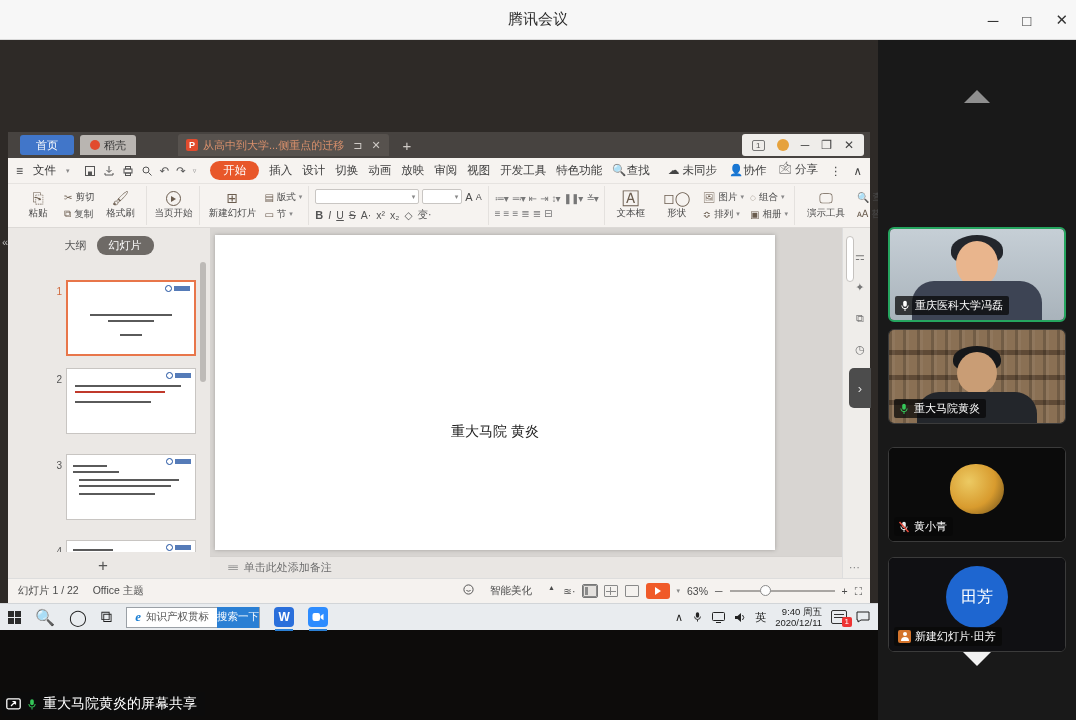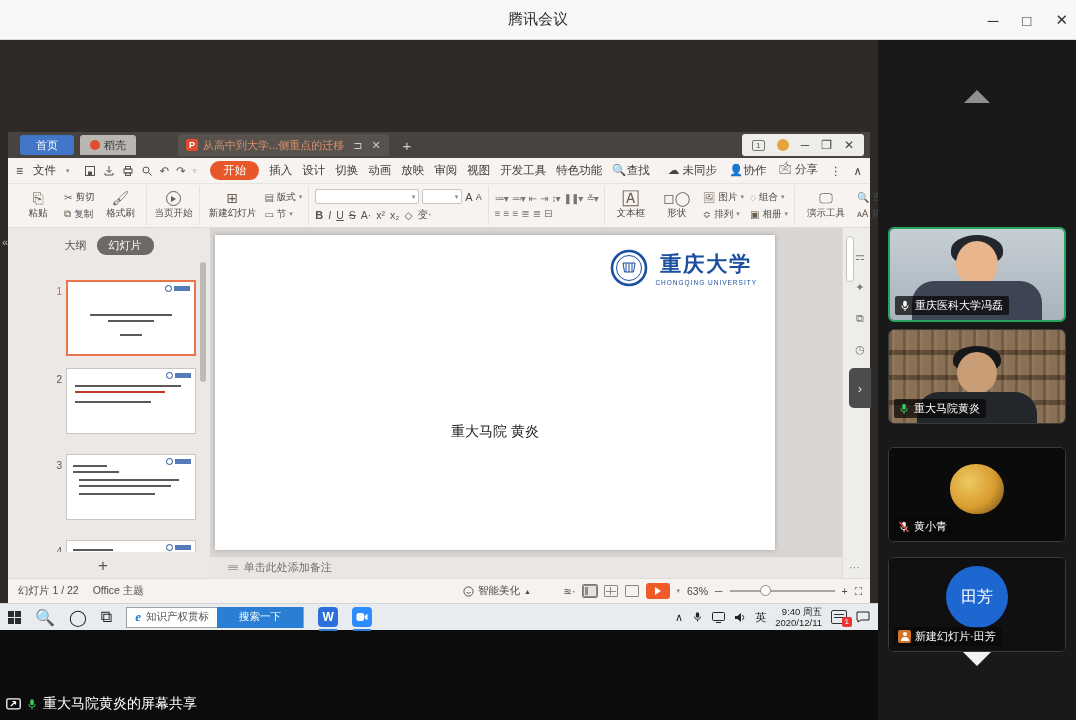--- a/index.html
+++ b/index.html
@@ -107,21 +107,21 @@
   .vscroll{position:absolute;left:3px;top:8px;width:8px;height:46px;background:#fff;border:1px solid #c5c2bf;border-radius:4px;}
   .stripicons{position:absolute;left:12px;top:22px;display:flex;flex-direction:column;gap:18px;
     color:#777;font-size:11px;align-items:center;}
   .expander{position:absolute;left:6px;top:140px;width:22px;height:40px;background:#4c4c4c;
     border-radius:5px 0 0 5px;color:#ddd;display:flex;align-items:center;justify-content:center;font-size:13px;}
   .stripmore{position:absolute;left:6px;bottom:4px;color:#888;font-size:11px;}
 
   
   .status{left:8px;top:578px;width:862px;height:25px;background:#f5f2ef;border-top:1px solid #ddd;
     display:flex;align-items:center;font-size:10.5px;color:#4a4a4a;padding:0 10px;gap:14px;}
-  .beautify{position:absolute;left:455px;display:flex;align-items:center;gap:4px;}
+  .beautify{position:absolute;left:455px;display:flex;align-items:flex-start;gap:16px;}
   .sright{position:absolute;right:8px;display:flex;align-items:center;gap:7px;}
   .viewico{width:14px;height:12px;border:1px solid #8a8a8a;border-radius:1px;position:relative;}
   .viewico.sel{outline:1px solid #777;background:#e4e1de;}
   .viewico.norm::before{content:"";position:absolute;left:1px;top:1px;bottom:1px;width:3px;background:#8a8a8a;}
   .viewico.grid::before{content:"";position:absolute;inset:1px;
     background:linear-gradient(#8a8a8a,#8a8a8a) 50% 0/1px 100% no-repeat,linear-gradient(#8a8a8a,#8a8a8a) 0 50%/100% 1px no-repeat;}
   .playbtn{width:24px;height:16px;background:#f05a28;border-radius:3px;display:flex;align-items:center;justify-content:center;}
   .playbtn i{width:0;height:0;border-left:6px solid #fff;border-top:4px solid transparent;border-bottom:4px solid transparent;}
   .ztrack{width:105px;height:2px;background:#a9a6a3;position:relative;}
   .zknob{position:absolute;left:30px;top:-5px;width:11px;height:11px;border-radius:50%;background:#fdfdfd;border:1px solid #8a8a8a;}
@@ -129,21 +129,21 @@
   
   .wtask{left:0;top:603px;width:878px;height:27px;background:#e9ecef;display:flex;align-items:center;
     padding:0 8px;gap:14px;border-top:1px solid #d2d5d8;}
   .wt-ico{color:#1f1f1f;display:flex;align-items:center;}
   .winlogo{width:13px;height:13px;display:grid;grid-template-columns:6px 6px;grid-template-rows:6px 6px;gap:1px;}
   .winlogo i{background:#2b2b2b;}
   .searchbox{display:flex;align-items:center;height:21px;background:#fff;border:1px solid #9aa0a6;
     font-size:10.5px;color:#555;}
   .searchbox .etext{padding:0 8px;display:flex;align-items:center;gap:5px;}
   .eicon{color:#1b7fd4;font-weight:bold;font-size:13px;font-family:"Liberation Serif",serif;font-style:italic;}
-  .sbtn{height:21px;background:#2a7fd4;color:#fff;display:flex;align-items:center;padding:0 22px;font-size:10.5px;}
+  .sbtn{height:21px;background:#2a7fd4;color:#fff;display:flex;align-items:center;padding:0 0;font-size:10.5px;}
   .appico{width:20px;height:20px;border-radius:4px;display:flex;align-items:center;justify-content:center;position:relative;}
   .appico::after{content:"";position:absolute;left:1px;right:1px;bottom:-4px;height:2px;background:#2a7fd4;}
   .wps-ico{background:#2a6fdb;color:#fff;font-size:12px;font-weight:bold;}
   .tm-ico{background:#2d8cff;}
   .tray{margin-left:auto;display:flex;align-items:center;gap:9px;color:#222;font-size:11px;}
   .clock{text-align:right;font-size:9.5px;line-height:1.2;color:#222;}
   .notif{position:relative;width:16px;height:14px;border:1px solid #333;border-radius:2px;}
   .notif::before{content:"";position:absolute;left:2px;top:3px;width:10px;height:1px;background:#333;box-shadow:0 3px 0 #333;}
   .nbadge{position:absolute;right:-6px;bottom:-4px;background:#e33;color:#fff;border-radius:2px;
     font-size:8px;padding:0 3px;line-height:10px;}
@@ -467,31 +467,20 @@
         <span class="tl" style="left:6px;width:40px;top:8px"></span>
 
       </div>
     </div>
     <div class="pscroll"></div>
     <div class="addslide">+</div>
   </div>
 
   <div class="abs canvas">
     <div class="slide">
-      <div class="logo">
-        <svg width="38" height="38" viewBox="0 0 38 38">
-          <circle cx="19" cy="19" r="17" fill="none" stroke="#1c4fa0" stroke-width="2.6"></circle>
-          <circle cx="19" cy="19" r="12.5" fill="none" stroke="#1c4fa0" stroke-width="1"></circle>
-          <path d="M13 14h12M13 14l1.5 9h9l1.5-9M16 14v9M19 14v9M22 14v9" stroke="#1c4fa0" stroke-width="1" fill="none"></path>
-        </svg>
-        <span class="lright">
-          <span class="lcn">重庆大学</span>
-          <span class="len">CHONGQING UNIVERSITY</span>
-        </span>
-      </div>
       <div class="sauthor">重大马院 黄炎</div>
     </div>
   </div>
 
   <div class="abs notes">
     <span class="nico">≡≡</span>
     <span>单击此处添加备注</span>
   </div>
 
   <div class="abs rightstrip">

